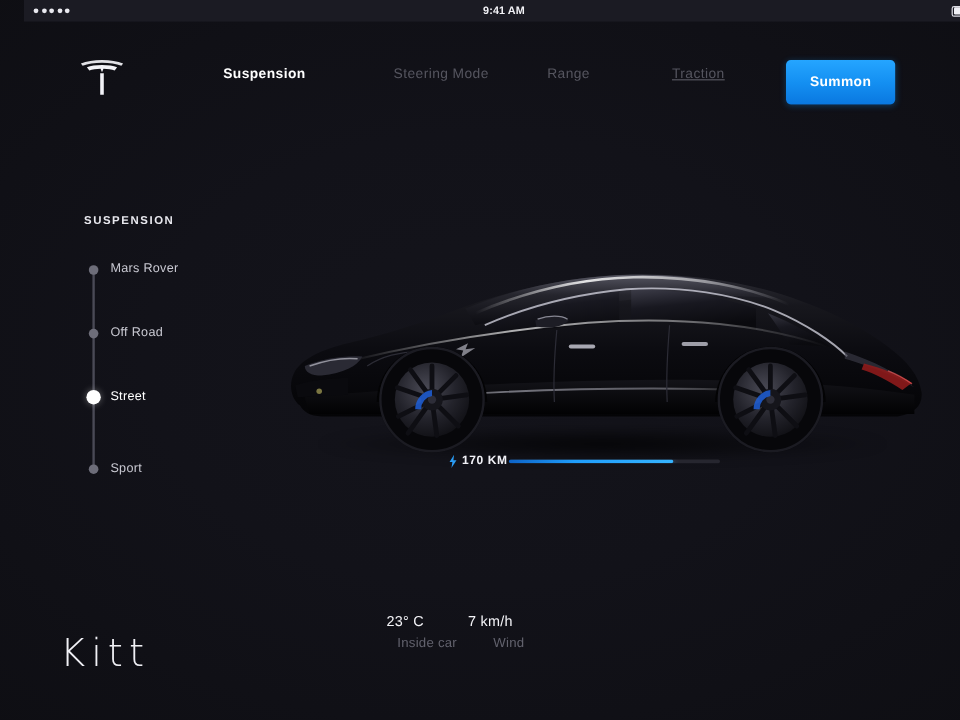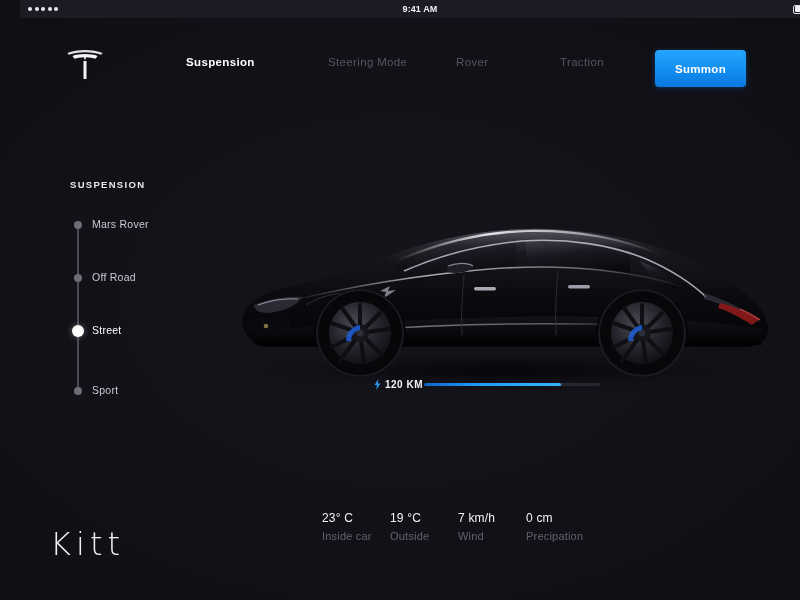--- a/index.html
+++ b/index.html
@@ -118,21 +118,21 @@
     font-family:"DejaVu Sans", sans-serif;
     margin-top:19px;
   }
   .stats { position:absolute; left:322px; top:511px; display:flex; gap:0; }
   .stat { width:68px; }
   .stat .v {
     font-size:12px; font-weight:normal; color:#f4f4f8;
     letter-spacing:0.2px; white-space:nowrap; margin-bottom:5px;
   }
   .stat .k {
-    font-size:11px; color:#62626d; letter-spacing:0.2px; white-space:nowrap;
+    font-size:11px; color:#62626d; letter-spacing:0.2px; white-space:nowrap;text-align:center;
   }
 </style>
 </head>
 <body>
 
 <div id="app">
 
   <div class="statusbar">
     <div class="sig">
       <i></i>
@@ -154,22 +154,22 @@
     <div class="logo">
       <svg viewBox="0 0 100 72" aria-hidden="true">
         <path d="M50 13.5c-11.5 0-21.6 1.6-28.6 4.2l4.6 6.2c5.5-1.9 13.1-3.1 21.2-3.3L50 27.5l2.8-6.9c8.1.2 15.7 1.4 21.2 3.3l4.6-6.2c-7-2.6-17.1-4.2-28.6-4.2z" fill="#f2f2f7"></path>
         <path d="M46.6 29.2h6.8V70h-6.8z" fill="#f2f2f7"></path>
         <path d="M50 4C34.4 4 20.3 6.5 10 10.8l3.3 4.3C22.9 11.5 35.8 9.4 50 9.4s27.1 2.1 36.7 5.7l3.3-4.3C79.7 6.5 65.6 4 50 4z" fill="#f2f2f7" opacity="0.92"></path>
       </svg>
     </div>
 
     <div class="navitem active" style="left:186px;">Suspension</div>
     <div class="navitem dim" style="left:328px;">Steering Mode</div>
-    <div class="navitem dim" style="left:456px;">Rover</div>
-    <div class="navitem dim" style="left:560px;">Traction</div>
+    <div class="navitem dim" style="left:456px;">Range</div>
+    <div class="navitem dim" style="left:560px;text-decoration:underline;">Traction</div>
   </div>
 
   <button class="summon">Summon</button>
 
   <div class="susp-title">SUSPENSION</div>
 
   <div class="track"></div>
 
   <div class="opt" style="top:268px;">
     <span class="dot"></span>
@@ -340,40 +340,32 @@
         <circle cx="414" cy="128" r="3.5" fill="#2d2d38"></circle>
         <path d="M400 136 a 16 16 0 0 1 14 -16 l 0 5 a 11 11 0 0 0 -9 11 Z" fill="#1f5fd8" opacity="0.85"></path>
       </g>
     </svg>
   </div>
 
   <div class="rangebar">
     <svg class="bolt" viewBox="0 0 7 11">
       <path d="M4.4 0 L0.6 6 H3 L2.2 11 L6.4 4.6 H3.8 Z" fill="#2a9cf5"></path>
     </svg>
-    <div class="rangetxt">120 KM</div>
+    <div class="rangetxt">170 KM</div>
     <div class="rtrack">
       <div class="rfill" id="rfill" style="width: 78%;"></div>
     </div>
   </div>
 
   <div class="kitt">Kitt</div>
 
   <div class="stats">
     <div class="stat">
       <div class="v">23° C</div>
       <div class="k">Inside car</div>
     </div>
     <div class="stat">
-      <div class="v">19 °C</div>
-      <div class="k">Outside</div>
-    </div>
-    <div class="stat">
       <div class="v">7 km/h</div>
       <div class="k">Wind</div>
     </div>
-    <div class="stat">
-      <div class="v">0 cm</div>
-      <div class="k">Precipation</div>
-    </div>
   </div>
 
 </div>
 
 </body></html>

